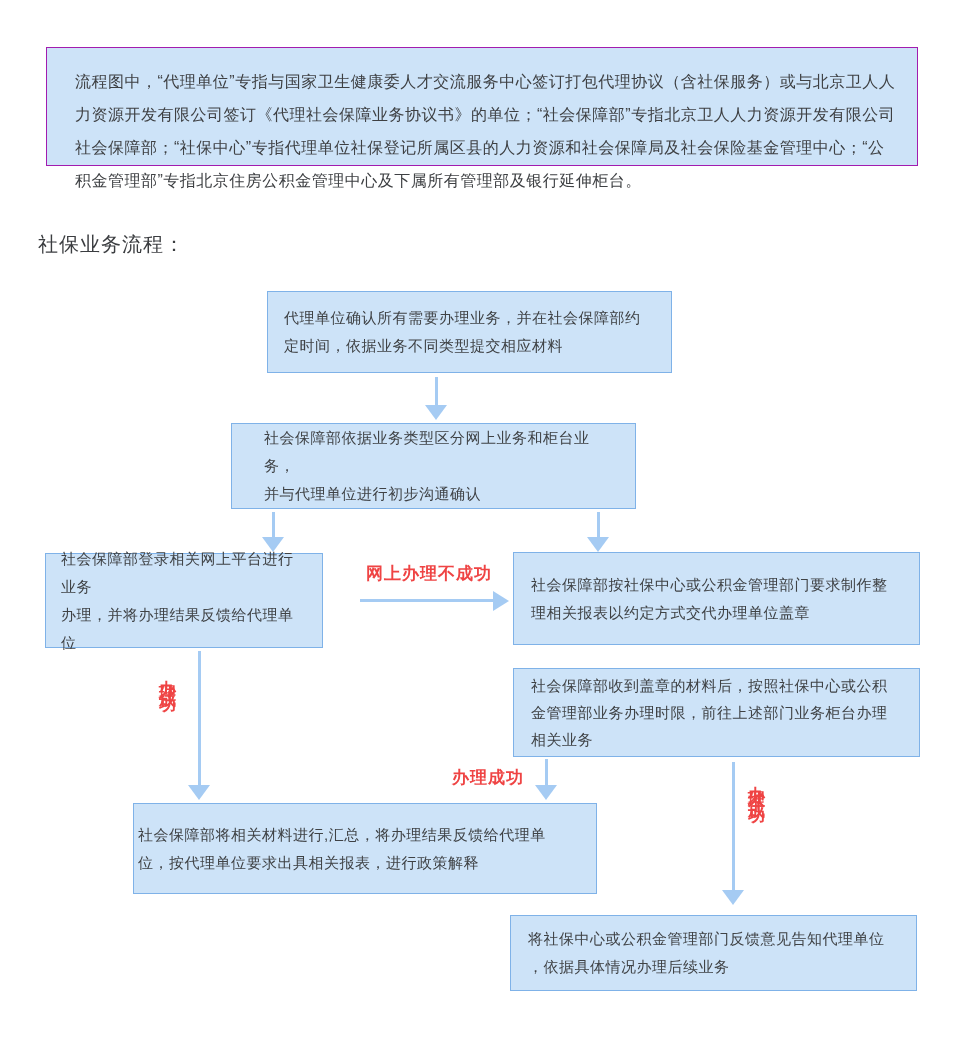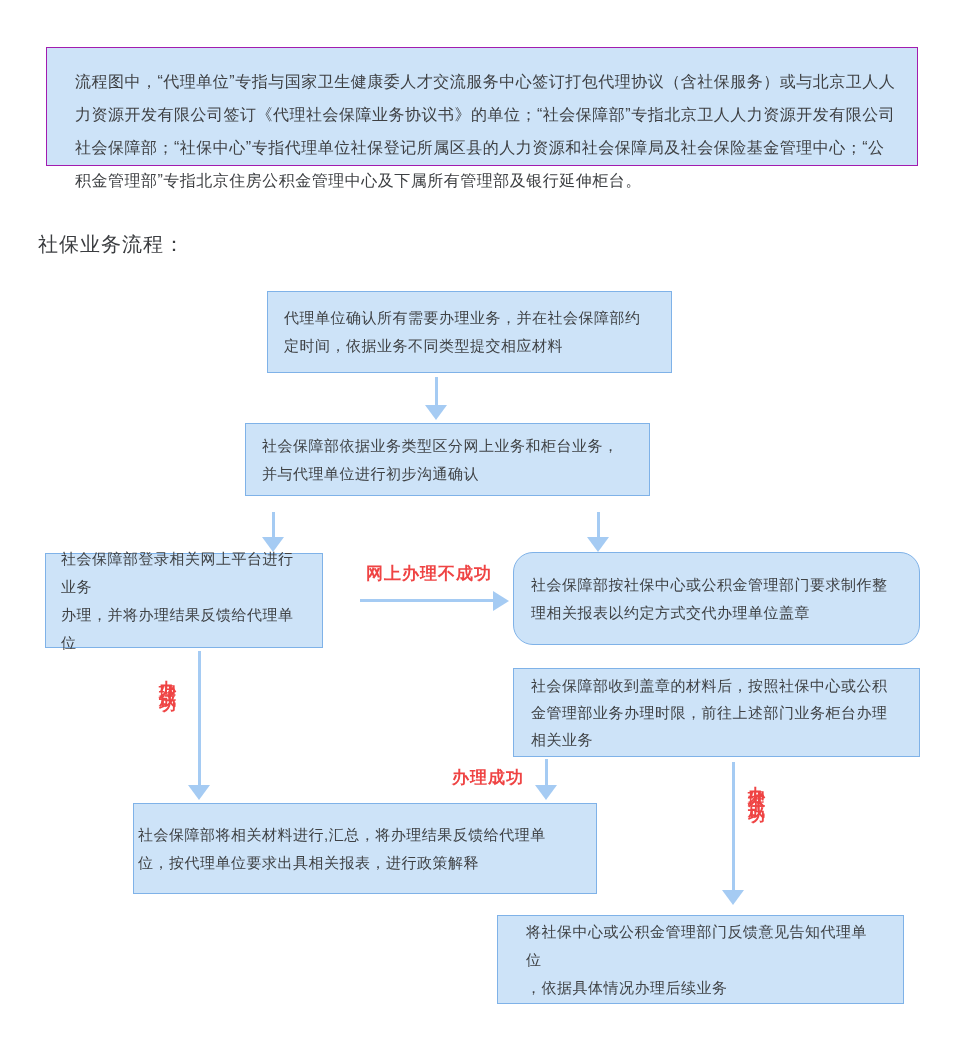--- a/index.html
+++ b/index.html
@@ -24,26 +24,26 @@
   }
   
   .node {
     position:absolute; background:#cde3f8; border:1px solid #7fb2e8;
     color:#3f4245; font-size:15px; line-height:28px;
     white-space:pre-line; display:flex; align-items:center;
     letter-spacing:0.5px;
   }
   .node .inner { width:100%; }
   .node-a { left:231px; top:291px; width:405px; height:82px; padding:0 16px;margin-left:36px; }
-  .node-b { left:245px; top:423px; width:405px; height:73px; padding:0 16px; }
+  .node-b { left:231px; top:423px; width:405px; height:86px; padding:0 32px; }
   .node-c { left:45px;  top:553px; width:278px; height:95px; padding:10px 15px; }
-  .node-d { left:513px; top:552px; width:407px; height:93px; padding:0 17px;border-radius:20px; }
+  .node-d { left:513px; top:552px; width:407px; height:93px; padding:0 17px; }
   .node-e { left:513px; top:668px; width:407px; height:89px; padding:0 17px; line-height:27px; }
   .node-f { left:133px; top:803px; width:464px; height:91px; padding:0 4px; }
-  .node-g { left:497px; top:915px; width:407px; height:89px; padding:0 28px; }
+  .node-g { left:510px; top:915px; width:407px; height:76px; padding:0 17px; }
   
   .stem-v { position:absolute; width:3px;  background:#a5cbf3; }
   .stem-h { position:absolute; height:3px; background:#a5cbf3; }
   .head-down {
     position:absolute; width:0; height:0;
     border-left:11px solid transparent; border-right:11px solid transparent;
     border-top:15px solid #a5cbf3;
   }
   .head-right {
     position:absolute; width:0; height:0;

